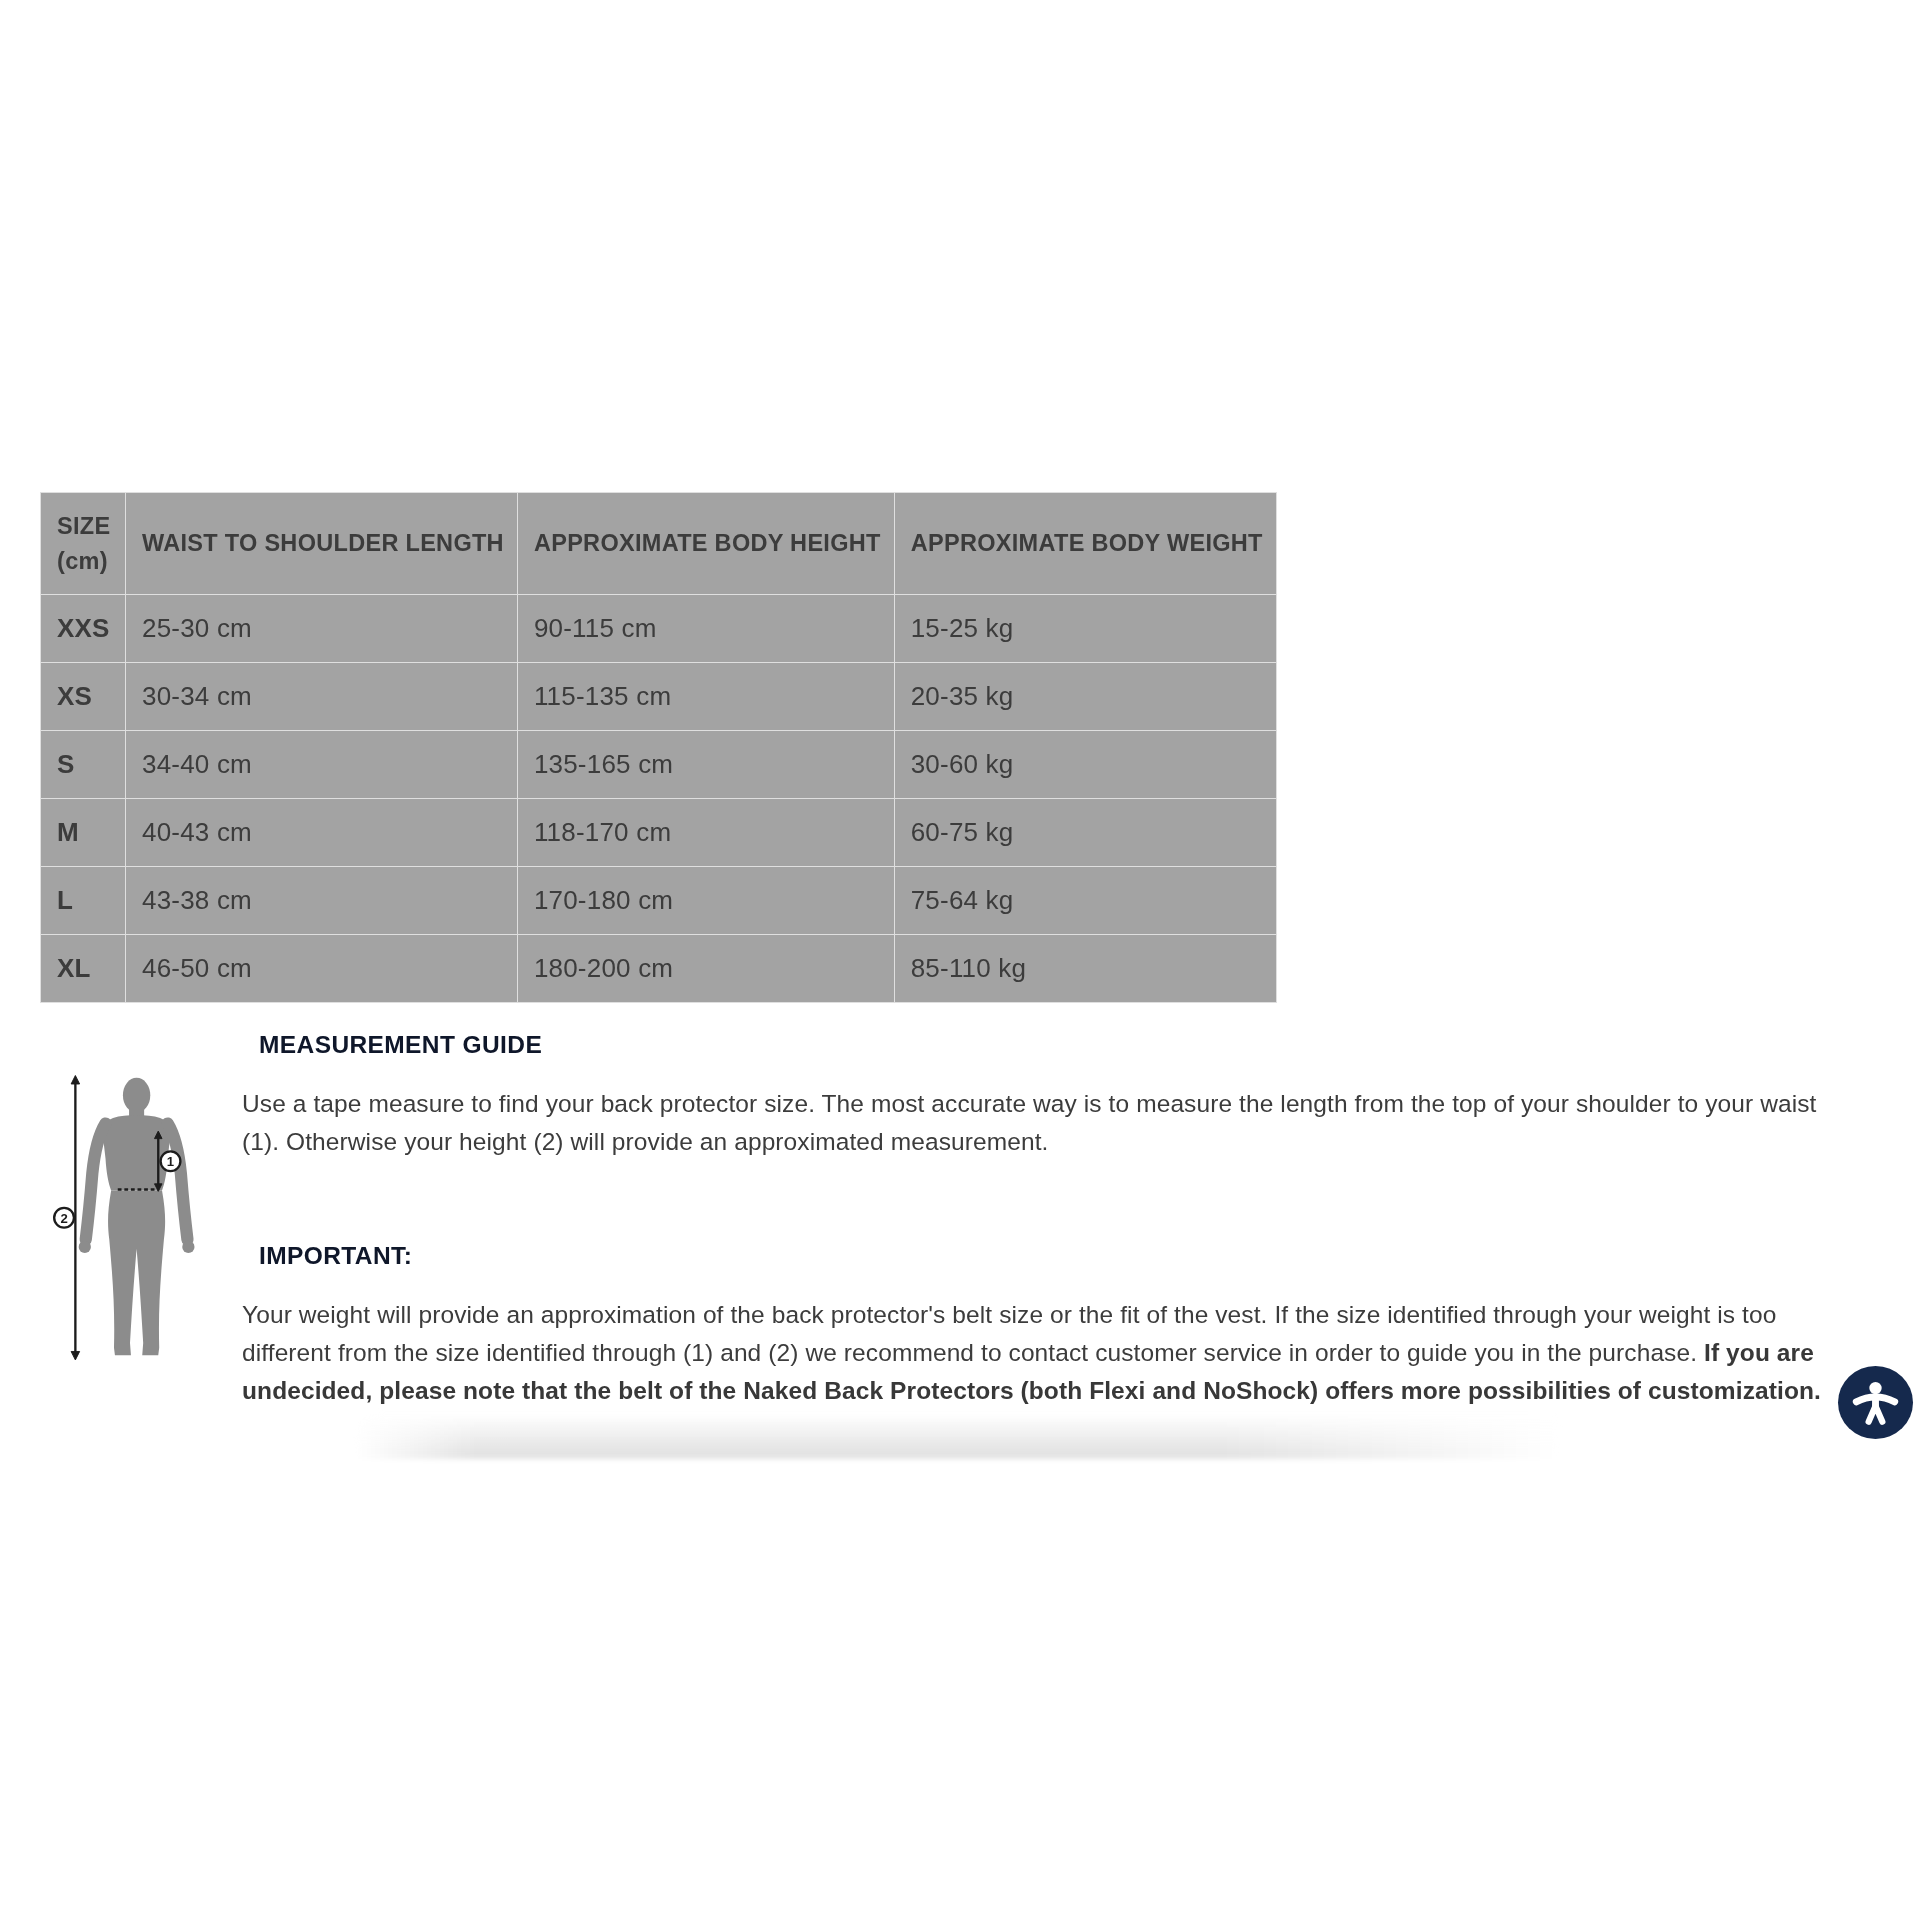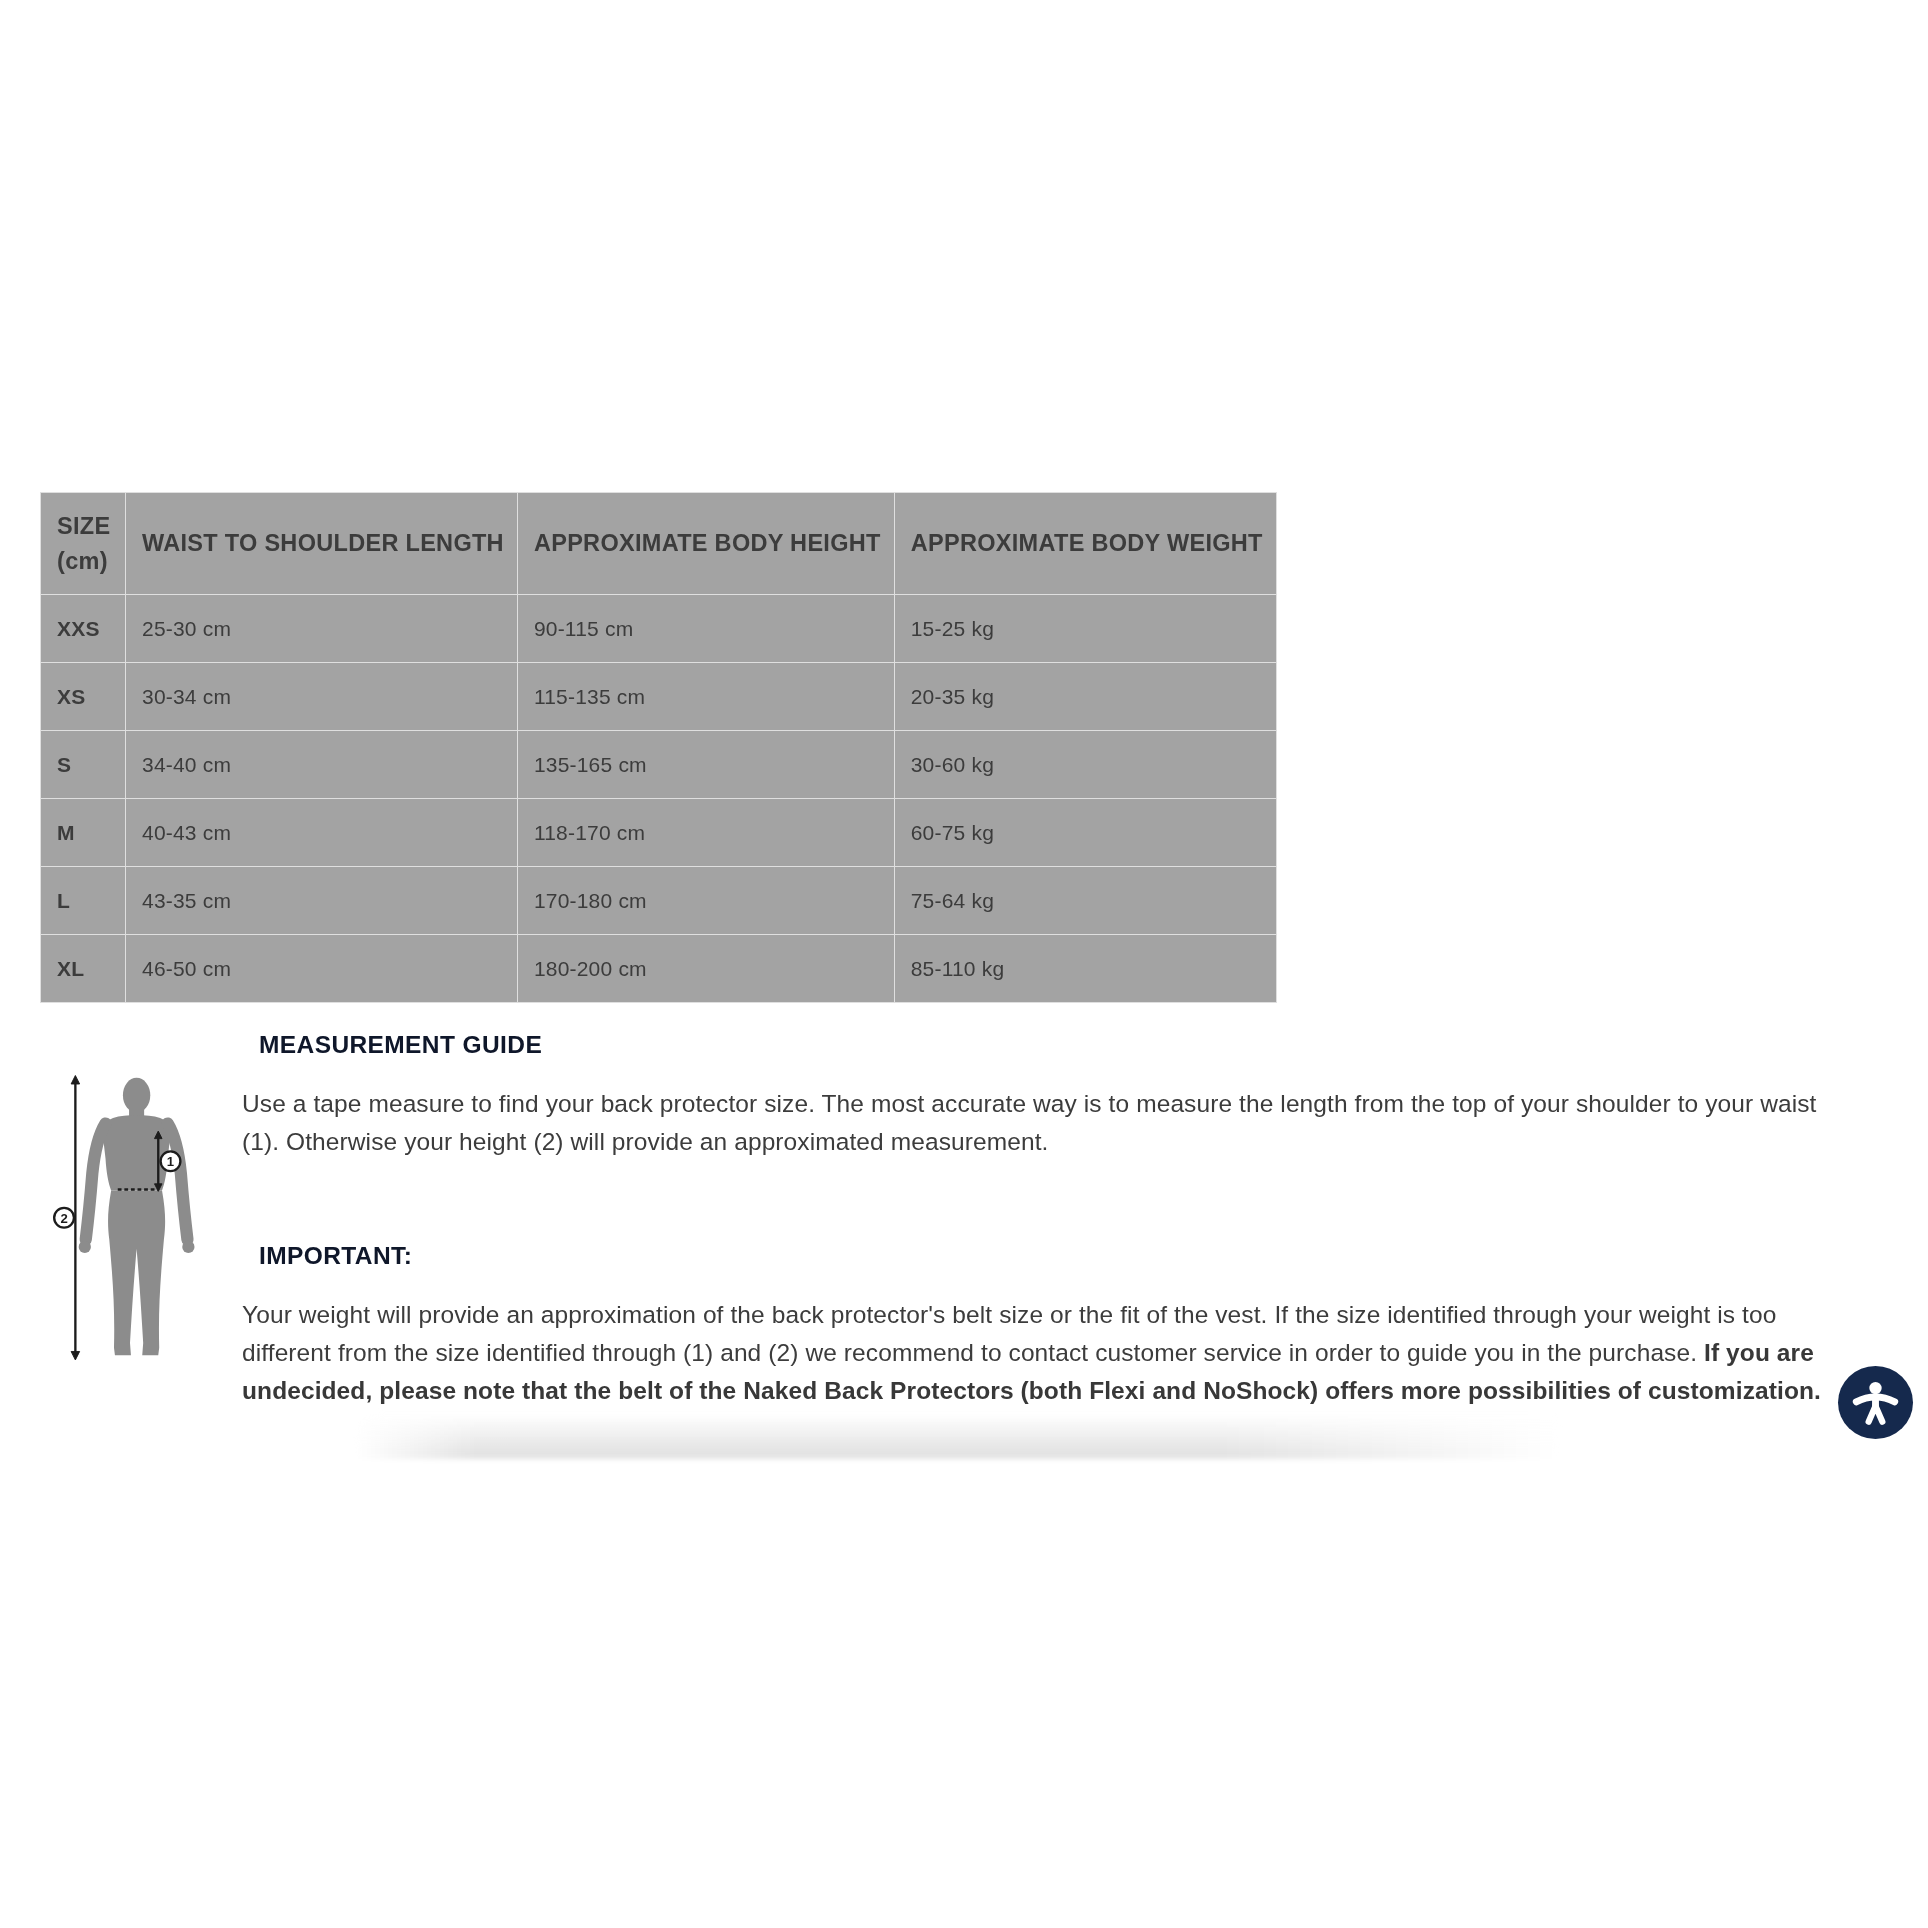--- a/index.html
+++ b/index.html
@@ -14,21 +14,21 @@
   table.size-table { border-collapse:collapse; table-layout:fixed; background:#a3a3a3; }
   table.size-table th, table.size-table td {
     border:0.9px solid #dfdfdf; text-align:left; vertical-align:middle;
     color:#3c3c3c; padding:0 13px 0 16px;
   }
   table.size-table th {
     height:102px; font-size:23.5px; font-weight:bold; letter-spacing:0.3px;
     line-height:35px; white-space:normal;
   }
   table.size-table th.nowrap { white-space:nowrap; }
-  table.size-table td { height:68px; font-size:21px; letter-spacing:0.2px; white-space:nowrap; }
+  table.size-table td { height:68px; font-size:26px; letter-spacing:0.2px; white-space:nowrap; }
   table.size-table td.size-cell { font-weight:bold; }
 
   
   .section-heading {
     position:absolute; left:259px; font-size:24.5px; font-weight:bold;
     letter-spacing:0.4px; color:#0f172a;
   }
   .para {
     position:absolute; left:242px; width:1606px; font-size:24.5px;
     line-height:38px; color:#3c3c3c; letter-spacing:0.1px;
@@ -95,21 +95,21 @@
           <td>30-60 kg</td>
         </tr>
         <tr>
           <td class="size-cell">M</td>
           <td>40-43 cm</td>
           <td>118-170 cm</td>
           <td>60-75 kg</td>
         </tr>
         <tr>
           <td class="size-cell">L</td>
-          <td>43-35 cm</td>
+          <td>43-38 cm</td>
           <td>170-180 cm</td>
           <td>75-64 kg</td>
         </tr>
         <tr>
           <td class="size-cell">XL</td>
           <td>46-50 cm</td>
           <td>180-200 cm</td>
           <td>85-110 kg</td>
         </tr>
       </tbody>

